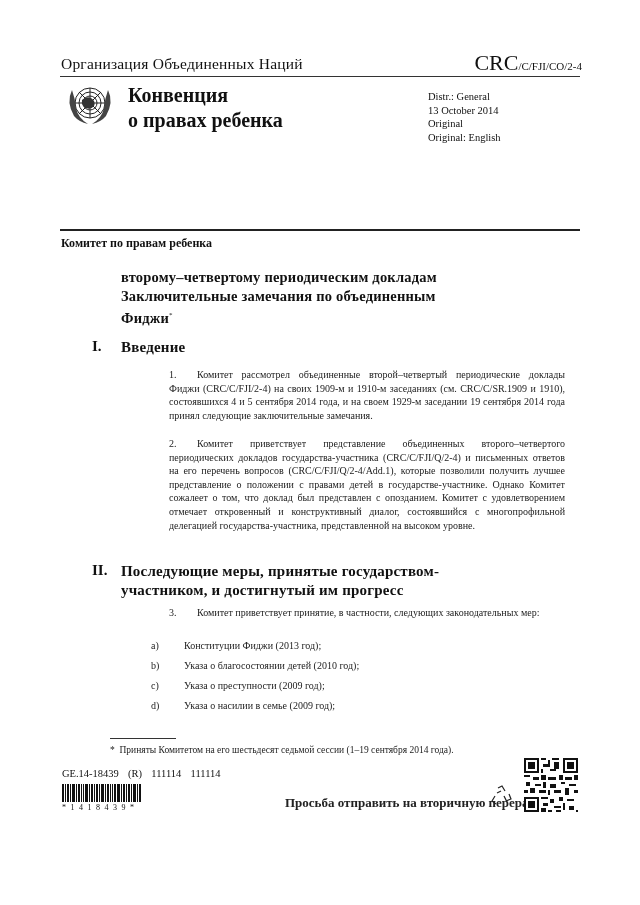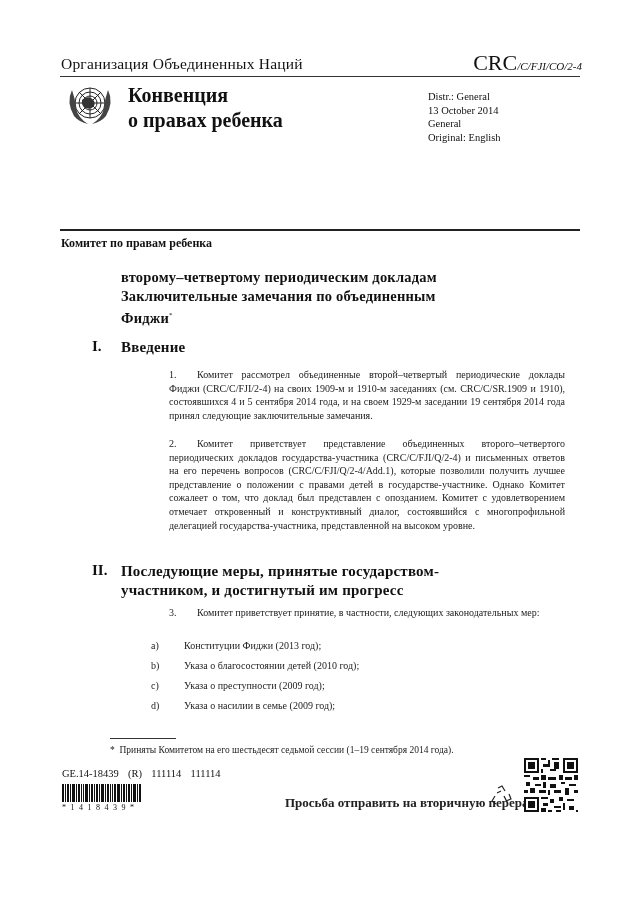--- a/index.html
+++ b/index.html
@@ -2,21 +2,21 @@
 <html><head>
 <meta charset="utf-8">
 <style>
   html, body { margin: 0; padding: 0; background: #ffffff; }
   body { width: 640px; height: 905px; position: relative; overflow: hidden;
          font-family: "Liberation Serif", "DejaVu Serif", serif; color: #111; }
   .abs { position: absolute; }
   .org-name { left: 61px; top: 55px; font-size: 15.5px; letter-spacing: 0.2px; }
   .symbol { right: 58px; top: 50px; white-space: nowrap; }
   .symbol .big { font-size: 22px; }
-  .symbol .small { font-size: 11px; font-style: italic; }
+  .symbol .small { font-size: 11px; }
   .rule-top { left: 60px; top: 76px; width: 520px; height: 1px; background: #333; }
   .logo { left: 62px; top: 80px; width: 56px; height: 50px; }
   .body-title { left: 128px; top: 83px; font-size: 20px; font-weight: bold; line-height: 25px; }
   .meta { left: 428px; top: 90px; font-size: 10.5px; line-height: 13.5px; }
   .rule-mid { left: 60px; top: 229px; width: 520px; height: 2px; background: #222; }
   .committee { left: 61px; top: 236px; font-size: 12px; font-weight: bold; text-align: right; }
   .doc-title { left: 121px; top: 268px; font-size: 14.5px; font-weight: bold; line-height: 19px; width: 400px; letter-spacing: 0.2px; }
   .doc-title sup { font-size: 7px; font-weight: normal; }
   .sec-num { font-size: 15px; font-weight: bold; }
   .sec-title { font-size: 15px; font-weight: bold; line-height: 19px; letter-spacing: 0.2px; }
@@ -62,21 +62,21 @@
 </svg>
 
 <div class="abs body-title">
   <div>Конвенция</div>
   <div>о правах ребенка</div>
 </div>
 
 <div class="abs meta">
   <div>Distr.: General</div>
   <div>13 October 2014</div>
-  <div>General</div>
+  <div>Original</div>
   <div>Original: English</div>
 </div>
 
 <div class="abs rule-mid"></div>
 <div class="abs committee">Комитет по правам ребенка</div>
 
 <div class="abs doc-title">
   <div>второму–четвертому периодическим докладам</div>
   <div>Заключительные замечания по объединенным</div>
   <div><span>Фиджи</span><sup>*</sup></div>

